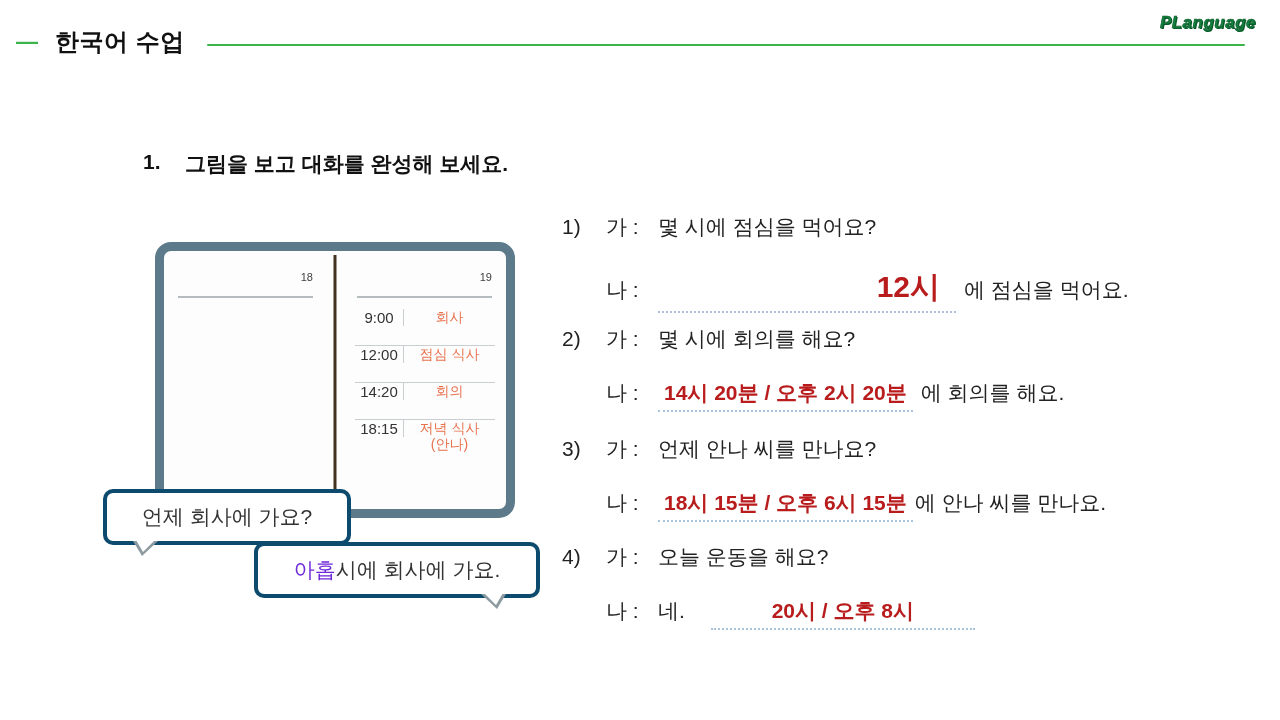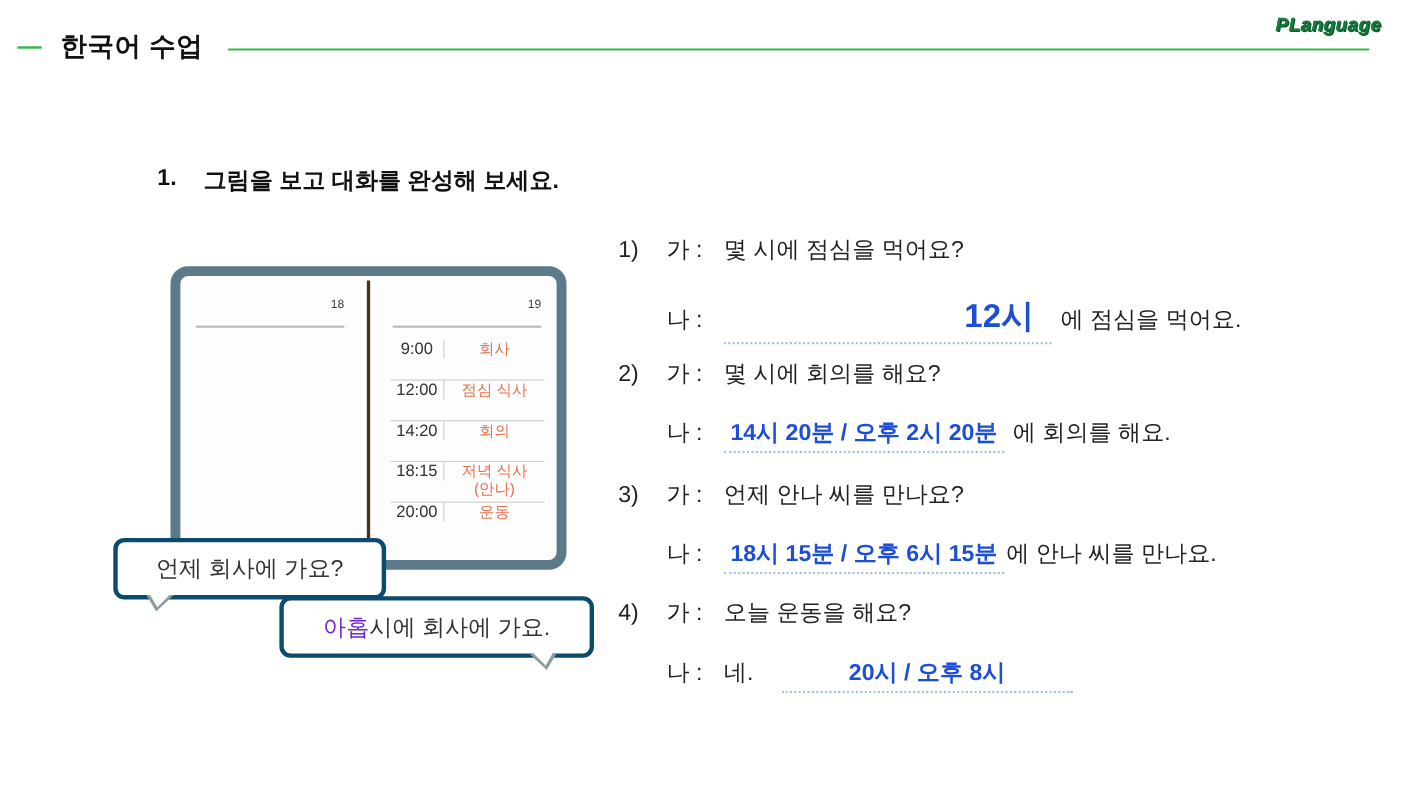--- a/index.html
+++ b/index.html
@@ -64,21 +64,21 @@
 
   
   .dlg { position:absolute; left:562px; width:600px; }
   .dlg1 { top:213px; } .dlg2 { top:325px; } .dlg3 { top:435px; } .dlg4 { top:543px; }
   .dlg-line { display:flex; align-items:baseline; font-size:21px; color:#222; height:34px; white-space:nowrap; }
   .dlg-line + .dlg-line { margin-top:20px; }
   .dlg-num { width:44px; flex:none; }
   .dlg-speaker { width:52px; flex:none; }
   .blank { display:inline-flex; justify-content:center; align-items:baseline;
            border-bottom:2px dotted #a9c3de; padding:0 6px 3px; }
-  .answer { color:#1d4ed8; font-weight:bold; font-size:21px; }
+  .answer { color:#b91c1c; font-weight:bold; font-size:21px; }
   .answer-large { font-size:30px; }
   .blank-1 { width:276px; justify-content:flex-end; padding-right:16px; }
   .blank-4 { width:252px; }
   .suffix { margin-left:8px; }
   .dlg3 .suffix { margin-left:2px; }
   .prefix { margin-right:26px; }
 </style>
 </head>
 <body>
 
@@ -129,26 +129,20 @@
           <div>회의</div>
         </div>
       </div>
       <div class="sch-row">
         <div class="sch-time">18:15</div>
         <div class="sch-act">
           <div>저녁 식사</div>
           <div>(안나)</div>
         </div>
       </div>
-      <div class="sch-row">
-        <div class="sch-time">20:00</div>
-        <div class="sch-act">
-          <div>운동</div>
-        </div>
-      </div>
     </div>
   </div>
 
   <div class="bubble bubble1">
     <span>언제 회사에 가요?</span>
   </div>
   <div class="bubble bubble2">
     <span class="hl">아홉</span>
       <span> 시에 회사에 가요.</span>
   </div>

